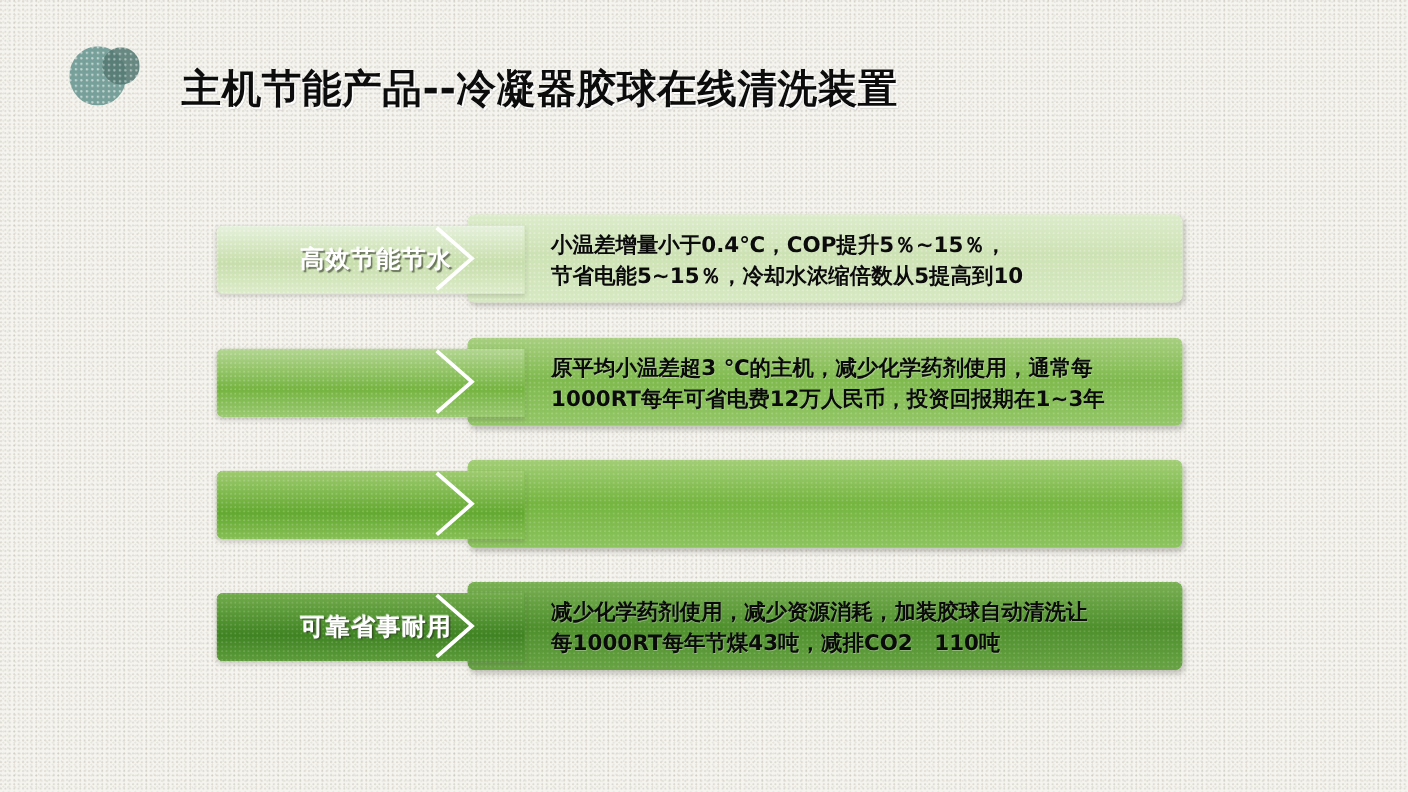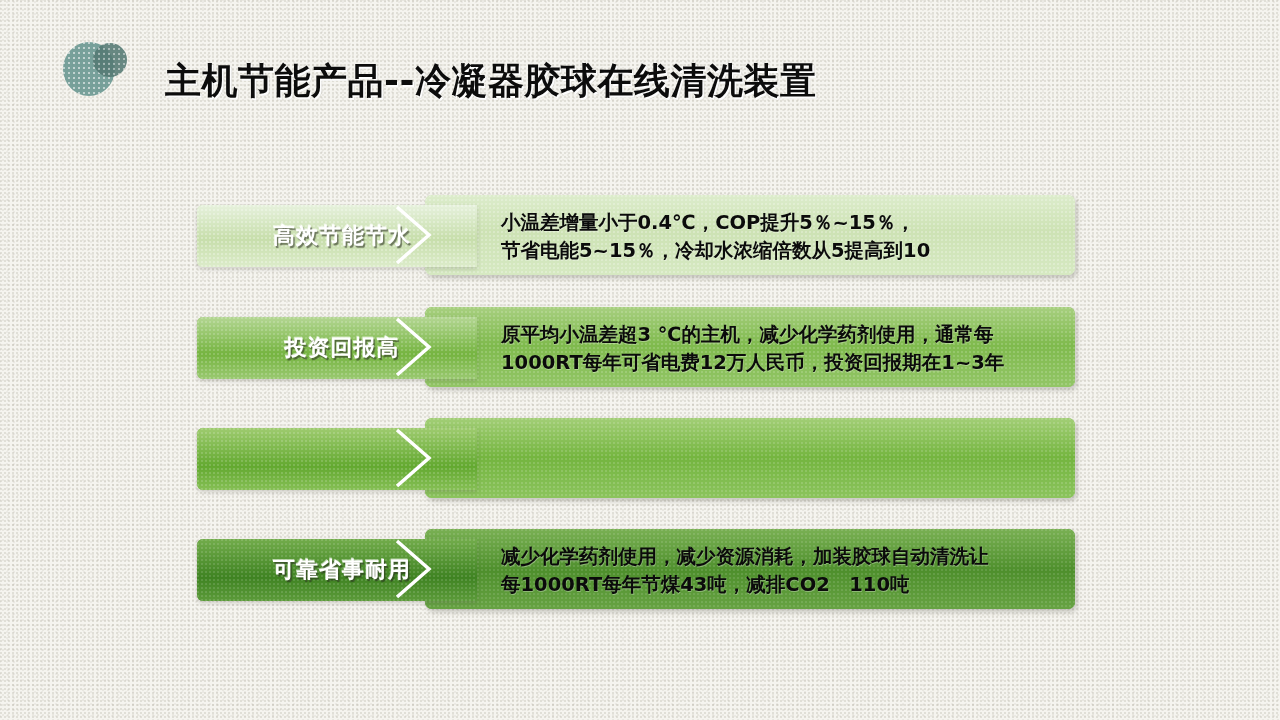--- a/index.html
+++ b/index.html
@@ -251,21 +251,20 @@
     </div>
 
     <div class="row r2" style="top:307px;">
       <div class="panel">
         <div class="panel-inner"></div>
         <div class="panel-text">原平均小温差超3 ℃的主机，减少化学药剂使用，通常每
 1000RT每年可省电费12万人民币，投资回报期在1~3年</div>
       </div>
       <div class="band">
         <div class="band-inner"></div>
-        <div class="band-label">投资回报高</div>
       </div>
       <svg class="chevron" viewBox="0 0 66 80">
         <path d="M4 12 L36 40 L4 68" fill="none" stroke="#ffffff" stroke-width="3.5" stroke-linejoin="miter"></path>
       </svg>
     </div>
 
     <div class="row r3" style="top:418px;">
       <div class="panel">
         <div class="panel-inner"></div>
       </div>

